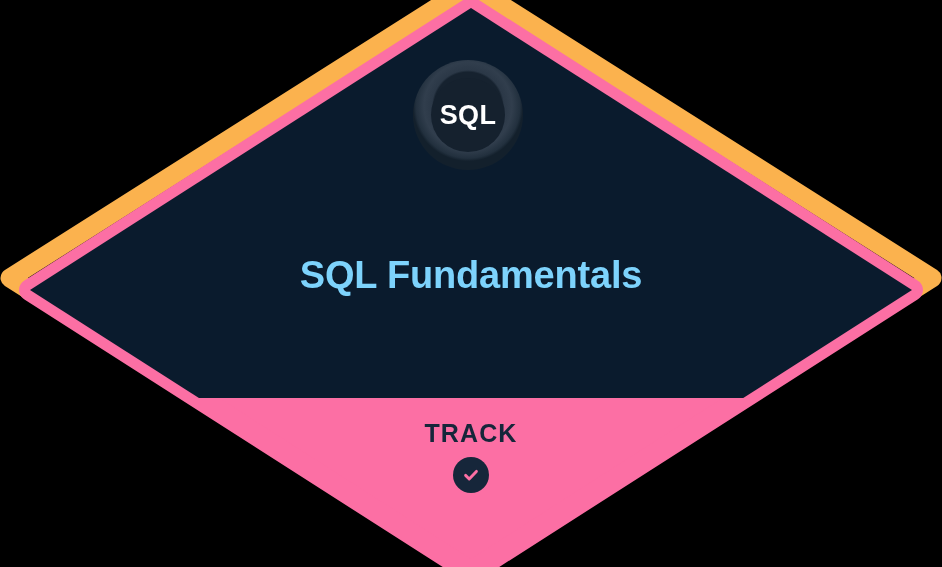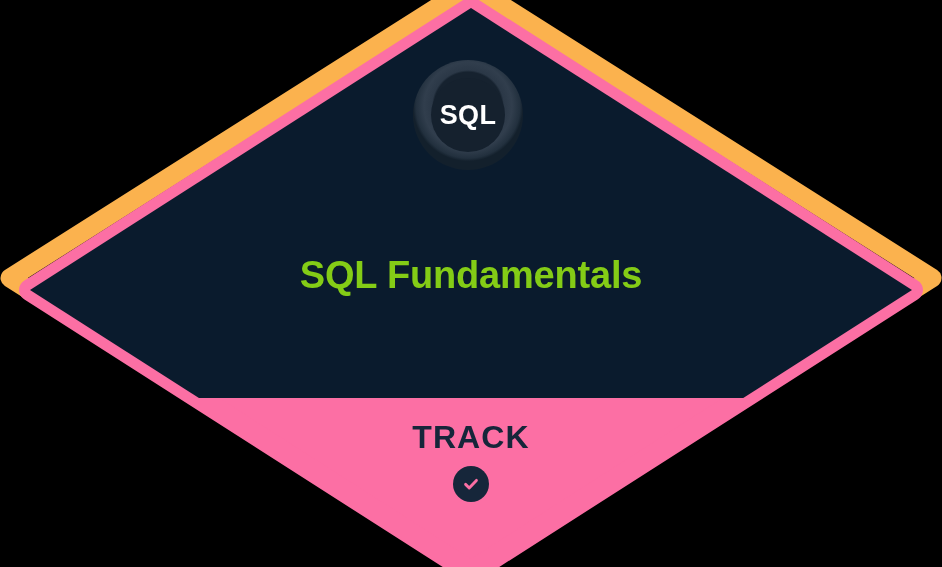--- a/index.html
+++ b/index.html
@@ -70,38 +70,38 @@
     line-height: 1;
   }
 
   
   #track-title {
     position: absolute;
     left: 0;
     top: 254px;
     width: 942px;
     text-align: center;
-    color: #84cc16;
+    color: #7dd3fc;
     font-size: 38px;
     font-weight: bold;
     letter-spacing: -0.2px;
     line-height: 1.15;
   }
 
   
   #completion-block {
     position: absolute;
     left: 0;
     top: 418px;
     width: 942px;
     text-align: center;
   }
   .completion-line {
     color: #16263a;
-    font-size: 32px;
+    font-size: 25px;
     font-weight: bold;
     letter-spacing: 1.1px;
     line-height: 1.21;
   }
   #check-badge {
     margin: 9px auto 0;
     width: 36px;
     height: 36px;
     border-radius: 50%;
     background: #16263a;

